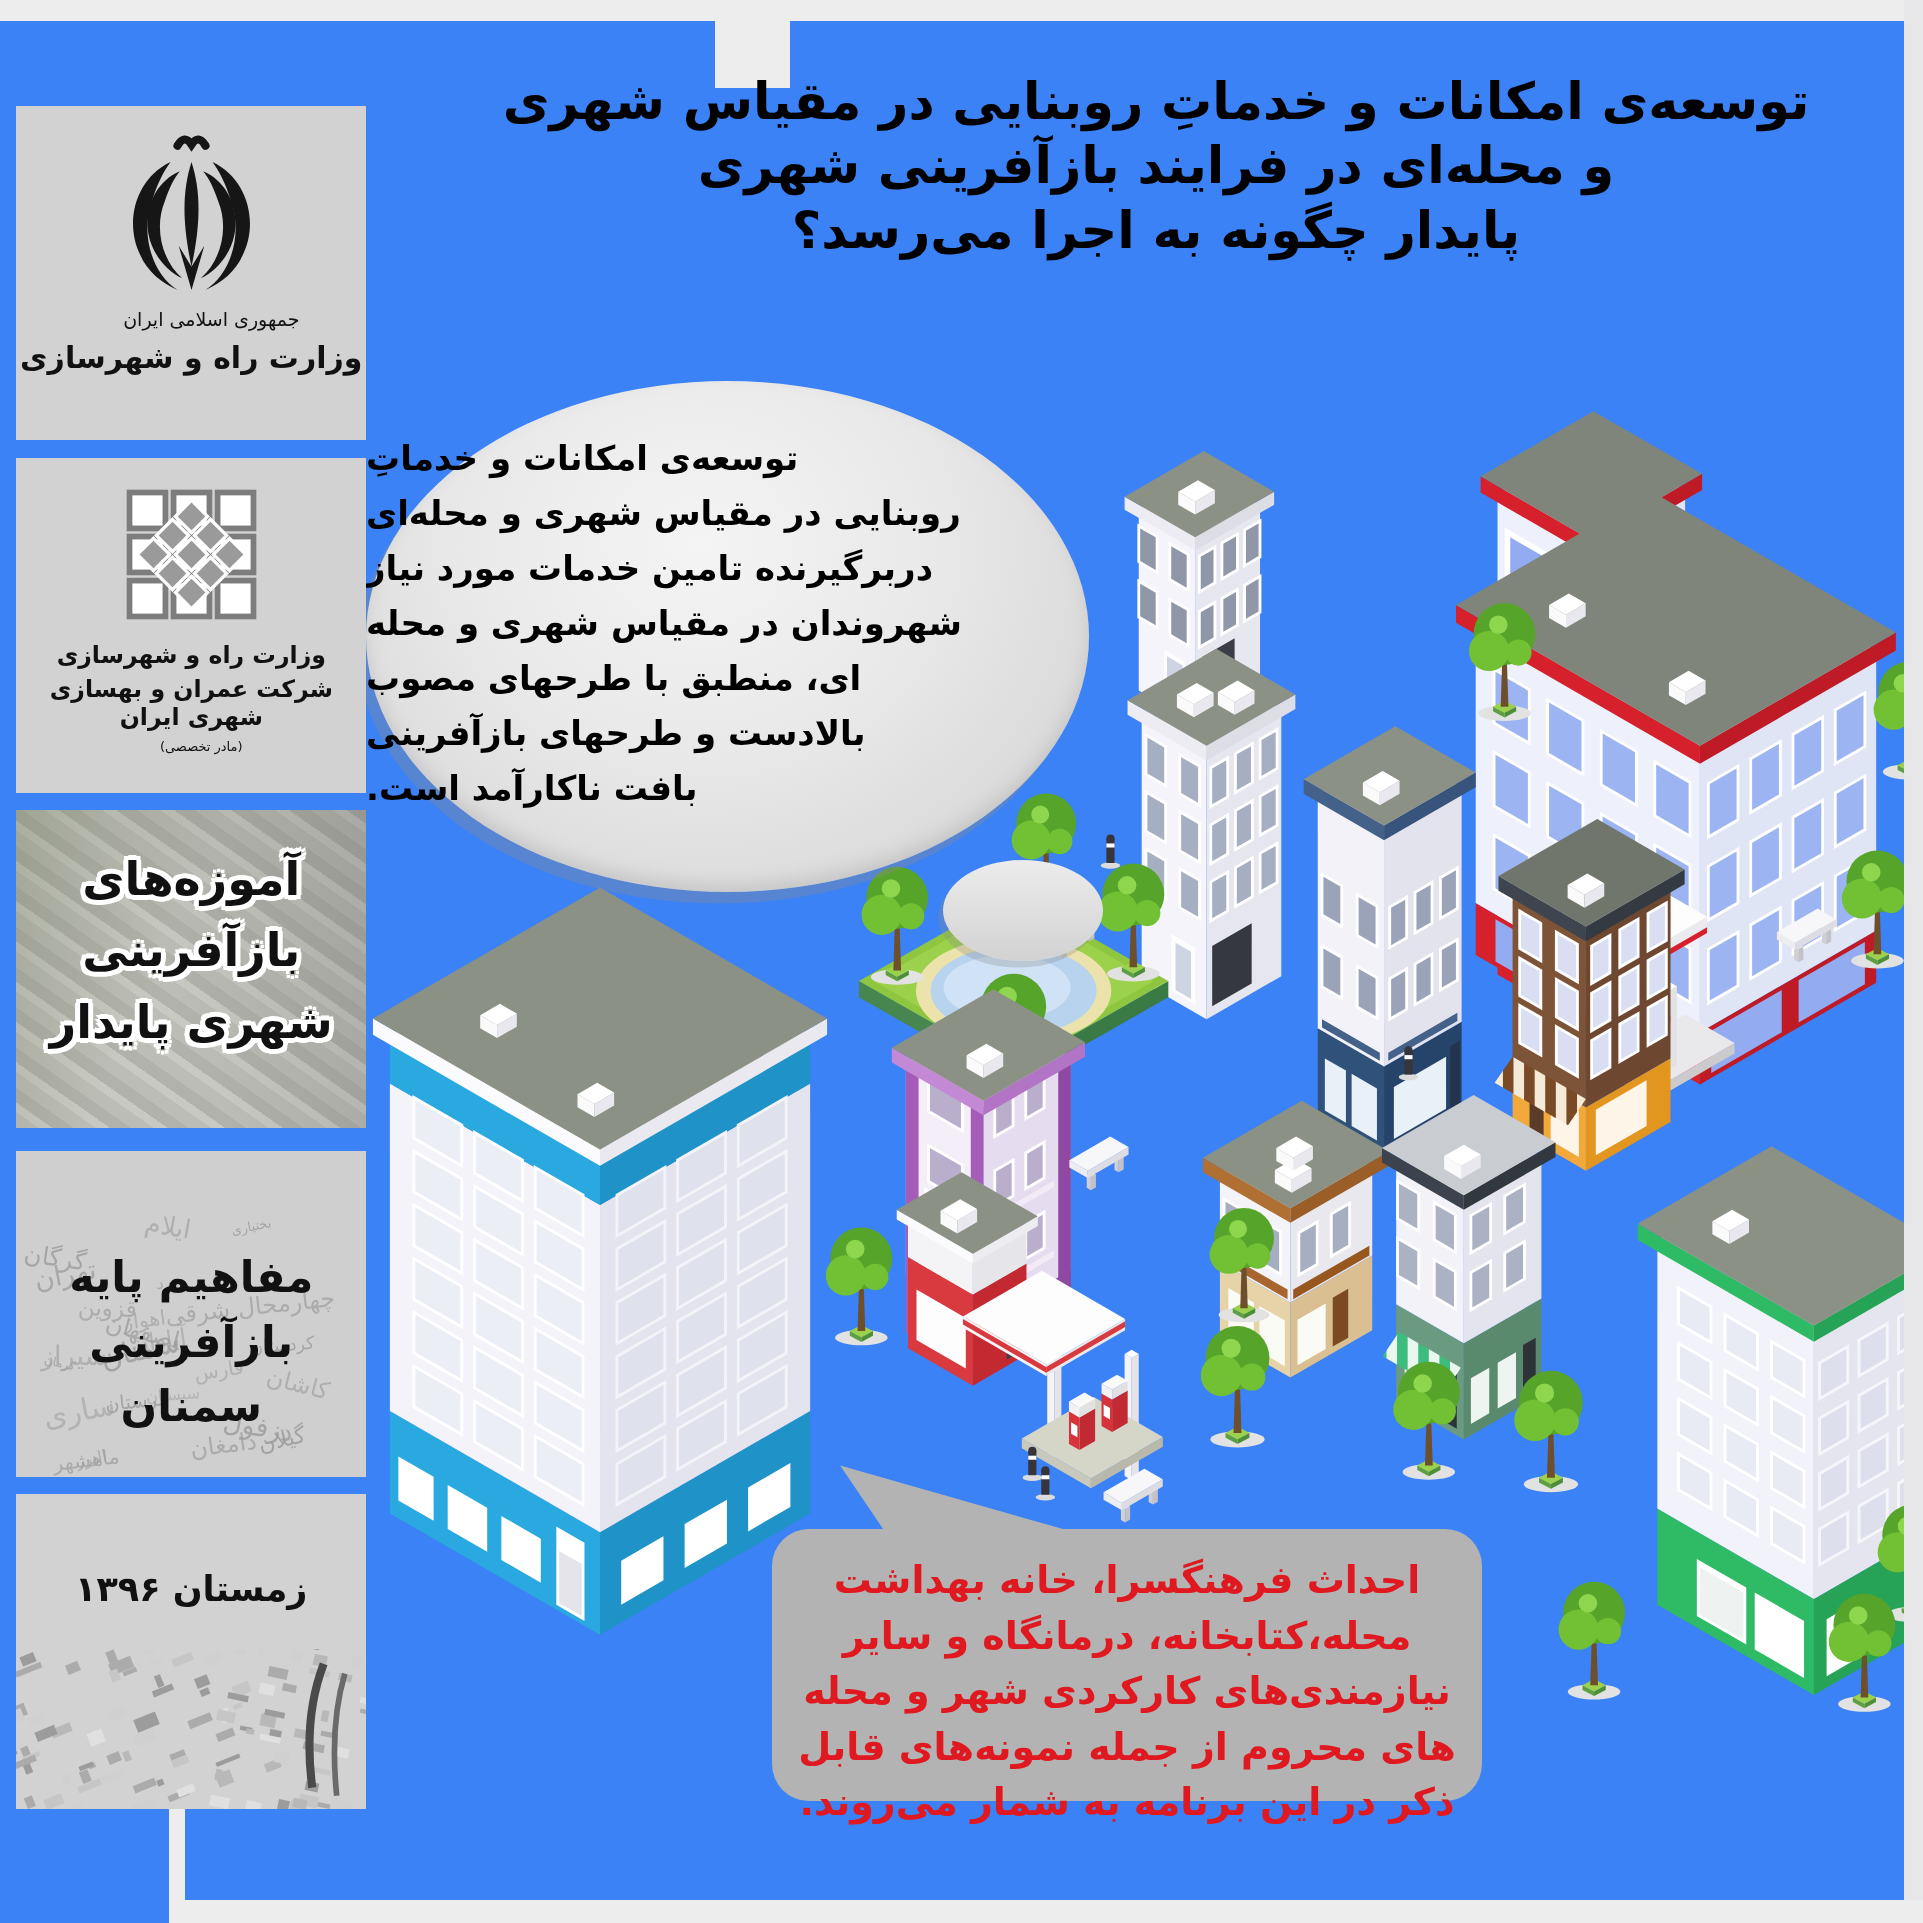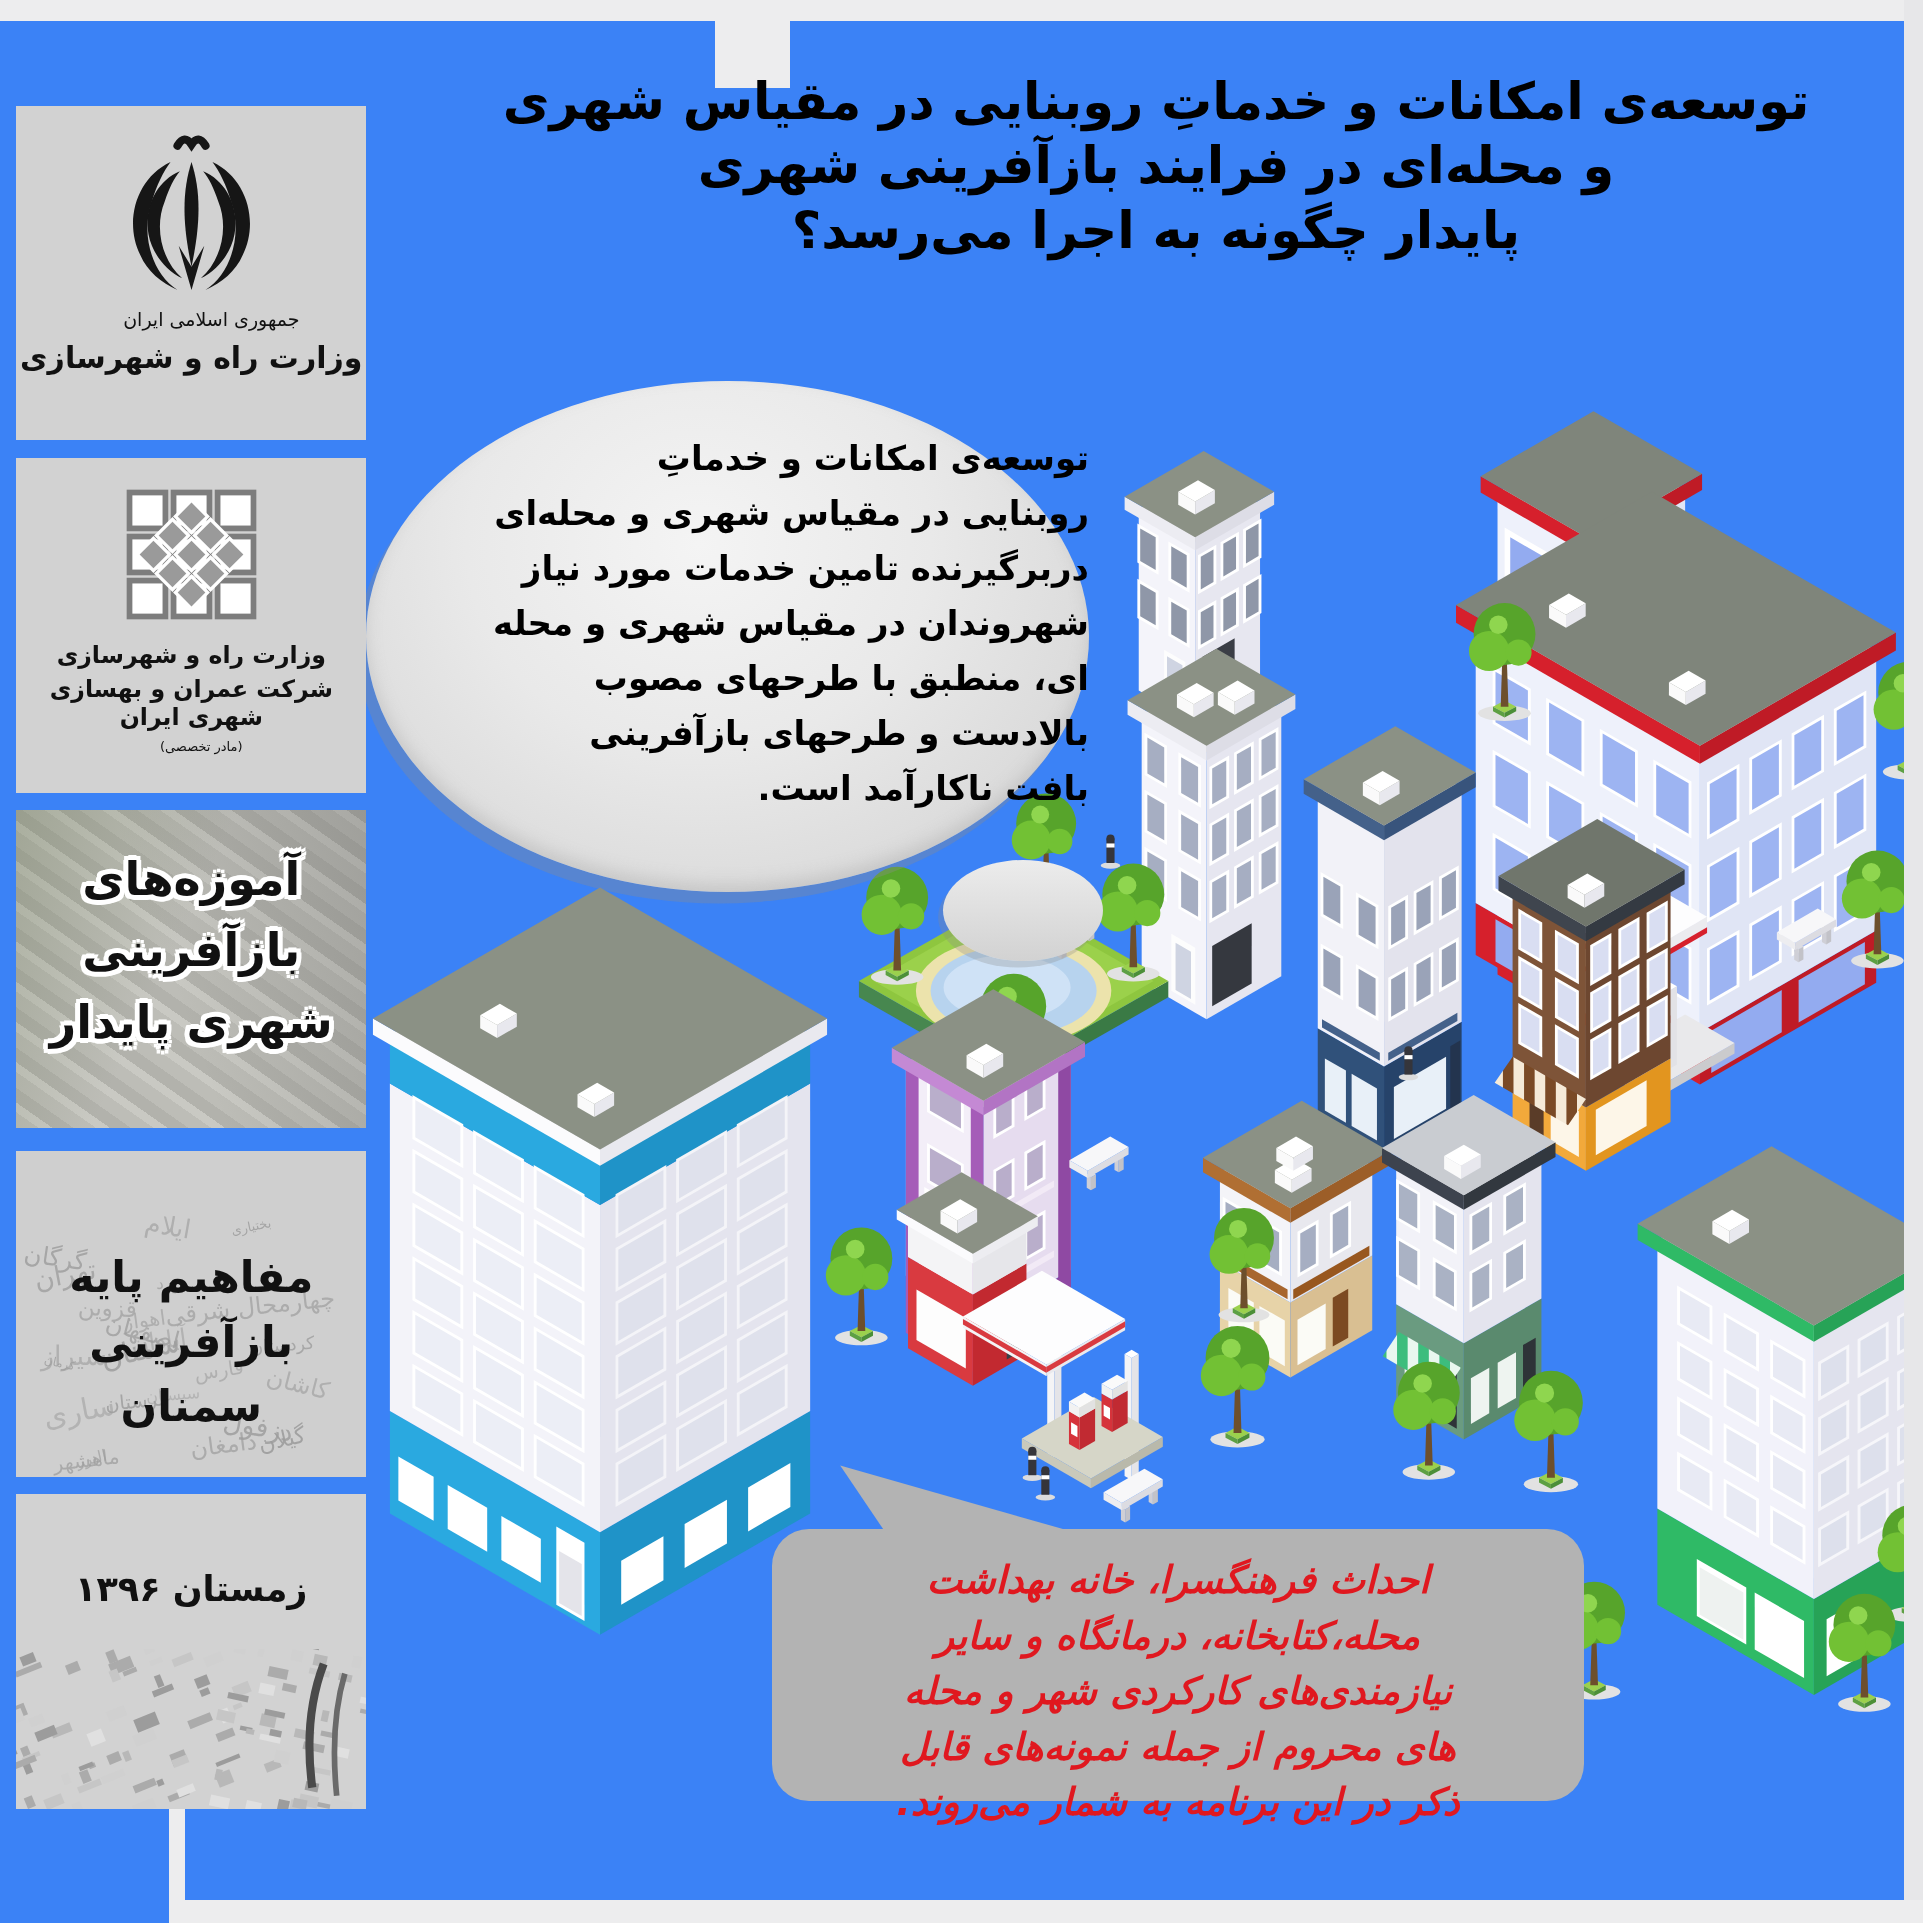--- a/index.html
+++ b/index.html
@@ -31,26 +31,26 @@
      text-shadow:-4.9px 0 0 #fff,4.9px 0 0 #fff,0 -4.9px 0 #fff,0 4.9px 0 #fff,-4.1px -4.1px 0 #fff,4.1px 4.1px 0 #fff,-4.1px 4.1px 0 #fff,4.1px -4.1px 0 #fff;}
   #side-box-4 .main{position:relative;z-index:2;font-size:43px;font-weight:bold;line-height:1.5;padding-top:94px;white-space:pre-line;}
   .cloud-word{position:absolute;color:#9e9e9e;z-index:1;white-space:nowrap;}
   .date-text{font-size:35px;font-weight:bold;margin-top:75px;}
   #map-texture{position:absolute;left:0;bottom:0;width:350px;height:160px;}
   #poster-title{position:absolute;left:423px;top:70px;width:1466px;z-index:7;direction:rtl;text-align:center;
       font-size:51px;font-weight:bold;line-height:1.26;color:#000;white-space:pre-line;}
   #bubble-1{position:absolute;left:366px;top:381px;width:723px;height:511px;border-radius:50%;z-index:5;
       background:radial-gradient(ellipse at 46% 32%, #f4f4f4 0%, #e9e9e9 42%, #d5d5d5 88%, #cccccc 100%);
       box-shadow:-8.1px 11.4px 0 rgba(140,140,140,.35), inset 0 -8.1px 14.7px rgba(160,160,160,.35);
-      direction:rtl;text-align:right;}
+      direction:rtl;text-align:left;}
   #bubble-1 .txt{padding-top:50px;font-size:34px;font-weight:bold;line-height:1.62;color:#000;white-space:pre-line;}
   #bubble-1-tail{position:absolute;left:943px;top:860px;width:160px;height:101px;border-radius:50%;z-index:4;
       background:linear-gradient(180deg,#ececec,#d2d2d2);box-shadow:-4.9px 6.5px 0 rgba(140,140,140,.30);}
-  #bubble-2{position:absolute;left:772px;top:1529px;width:812px;height:272px;border-radius:37px;background:#b3b3b3;z-index:5;
-      direction:rtl;text-align:center;font-style:italic;}
+  #bubble-2{position:absolute;left:772px;top:1529px;width:710px;height:272px;border-radius:37px;background:#b3b3b3;z-index:5;
+      direction:rtl;text-align:center;}
   #bubble-2 .txt{padding-top:24.4px;font-size:38px;font-weight:bold;line-height:1.46;color:#e0181f;white-space:pre-line;}
   #bubble-2-tail{position:absolute;left:0;top:0;z-index:4;}
 </style>
 </head>
 <body>
 
 <div id="stage">
 
   <svg id="city-svg" width="1923" height="1923" viewBox="0 0 2362 2362">
       <defs>

